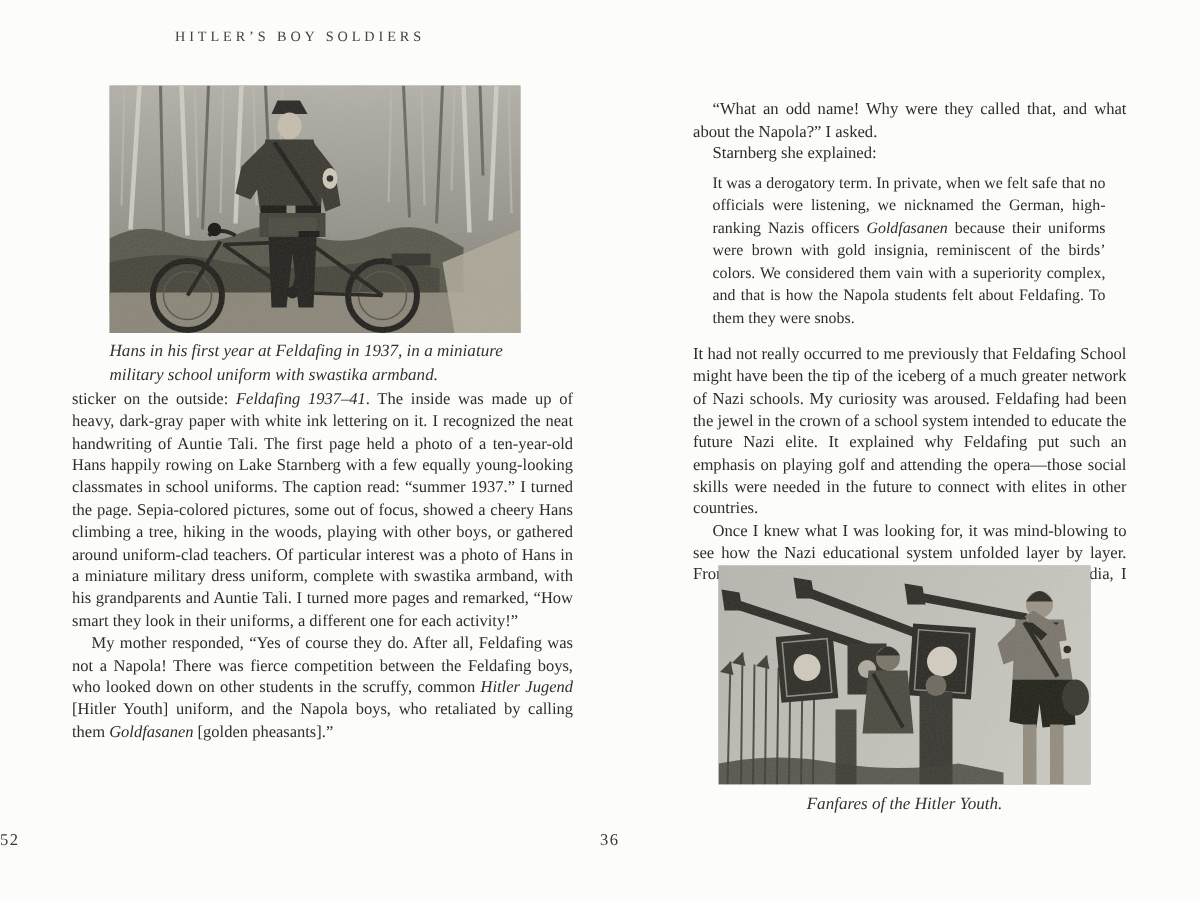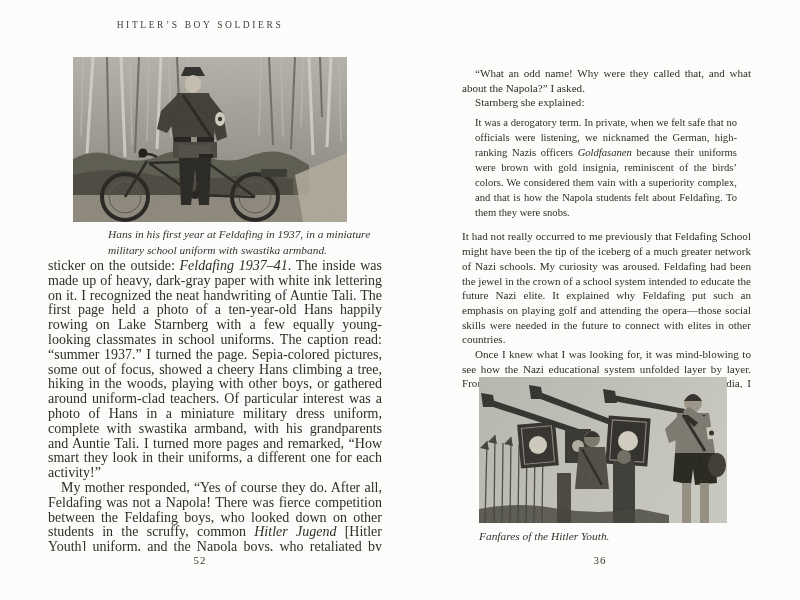--- a/index.html
+++ b/index.html
@@ -19,37 +19,37 @@
     text-align:center; font-size:9.5px; letter-spacing:2.6px;
     color:#454240; white-space:nowrap;
   }
   .photo { position:absolute; overflow:hidden; background:#9a988f; }
   .photo svg { display:block; width:100%; height:100%; }
 
   .caption {
     position:absolute; font-style:italic;
     font-size:11.4px; line-height:15.6px; color:#343230;
   }
-  #left-caption  { left:73px; top:227px; width:280px; text-align:left;margin-left:35px; }
-  #right-caption { left:79px; top:529px; width:248px; text-align:left; }
+  #left-caption  { left:73px; top:227px; width:280px; text-align:left; }
+  #right-caption { left:79px; top:529px; width:248px; text-align:center; }
 
   .body-text { position:absolute; text-align:justify; overflow:hidden; }
   #left-body  { left:48px; top:259px; width:334px; height:292px;
-                font-size:14px; line-height:14.8px; }
+                font-size:11px; line-height:14.8px; }
   #right-body { left:62px; top:49px; width:289px; height:322px;
                 font-size:11.1px; line-height:14.7px;margin-top:17px; }
   .body-p { margin:0; }
   .indent { text-indent:13px; }
   .bquote {
     margin:6px 0 9px 13px; padding-right:14px;
     font-size:10.6px; line-height:14.9px;
   }
   .pagenum {
     position:absolute; top:554px; left:0; width:100%;
-    text-align:center; font-size:11px; letter-spacing:1px; color:#3a3833;
+    font-size:11px; letter-spacing:1px; color:#3a3833;
   }
 </style>
 </head>
 <body>
 
 <div class="page" id="page-left">
 
   <div class="running-head">HITLER’S BOY SOLDIERS</div>
 
   <div class="photo" style="left:73px; top:57px; width:274px; height:165px;">

